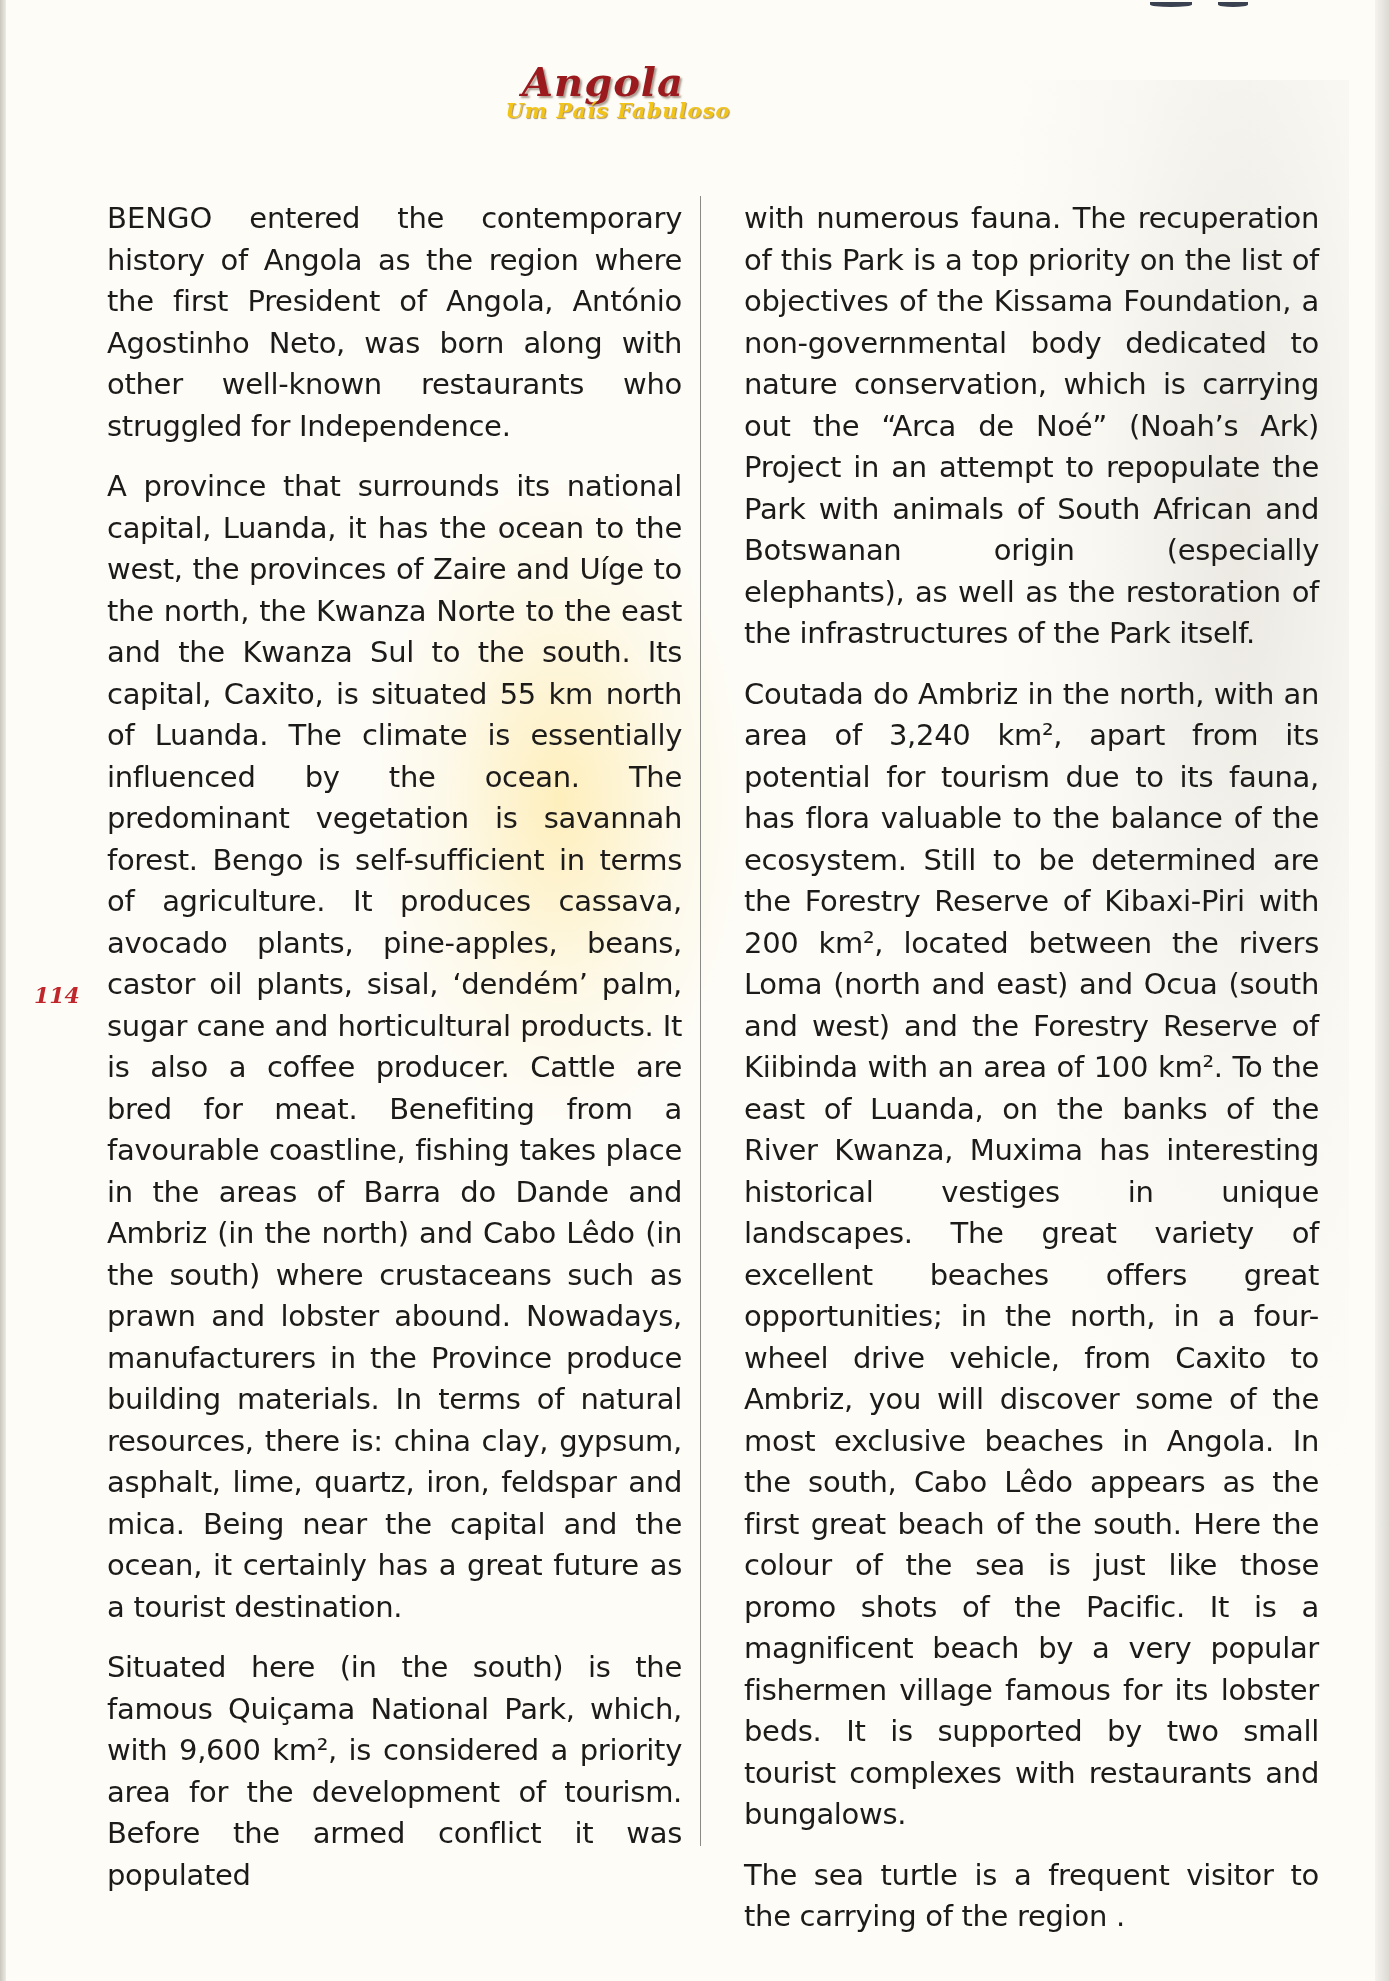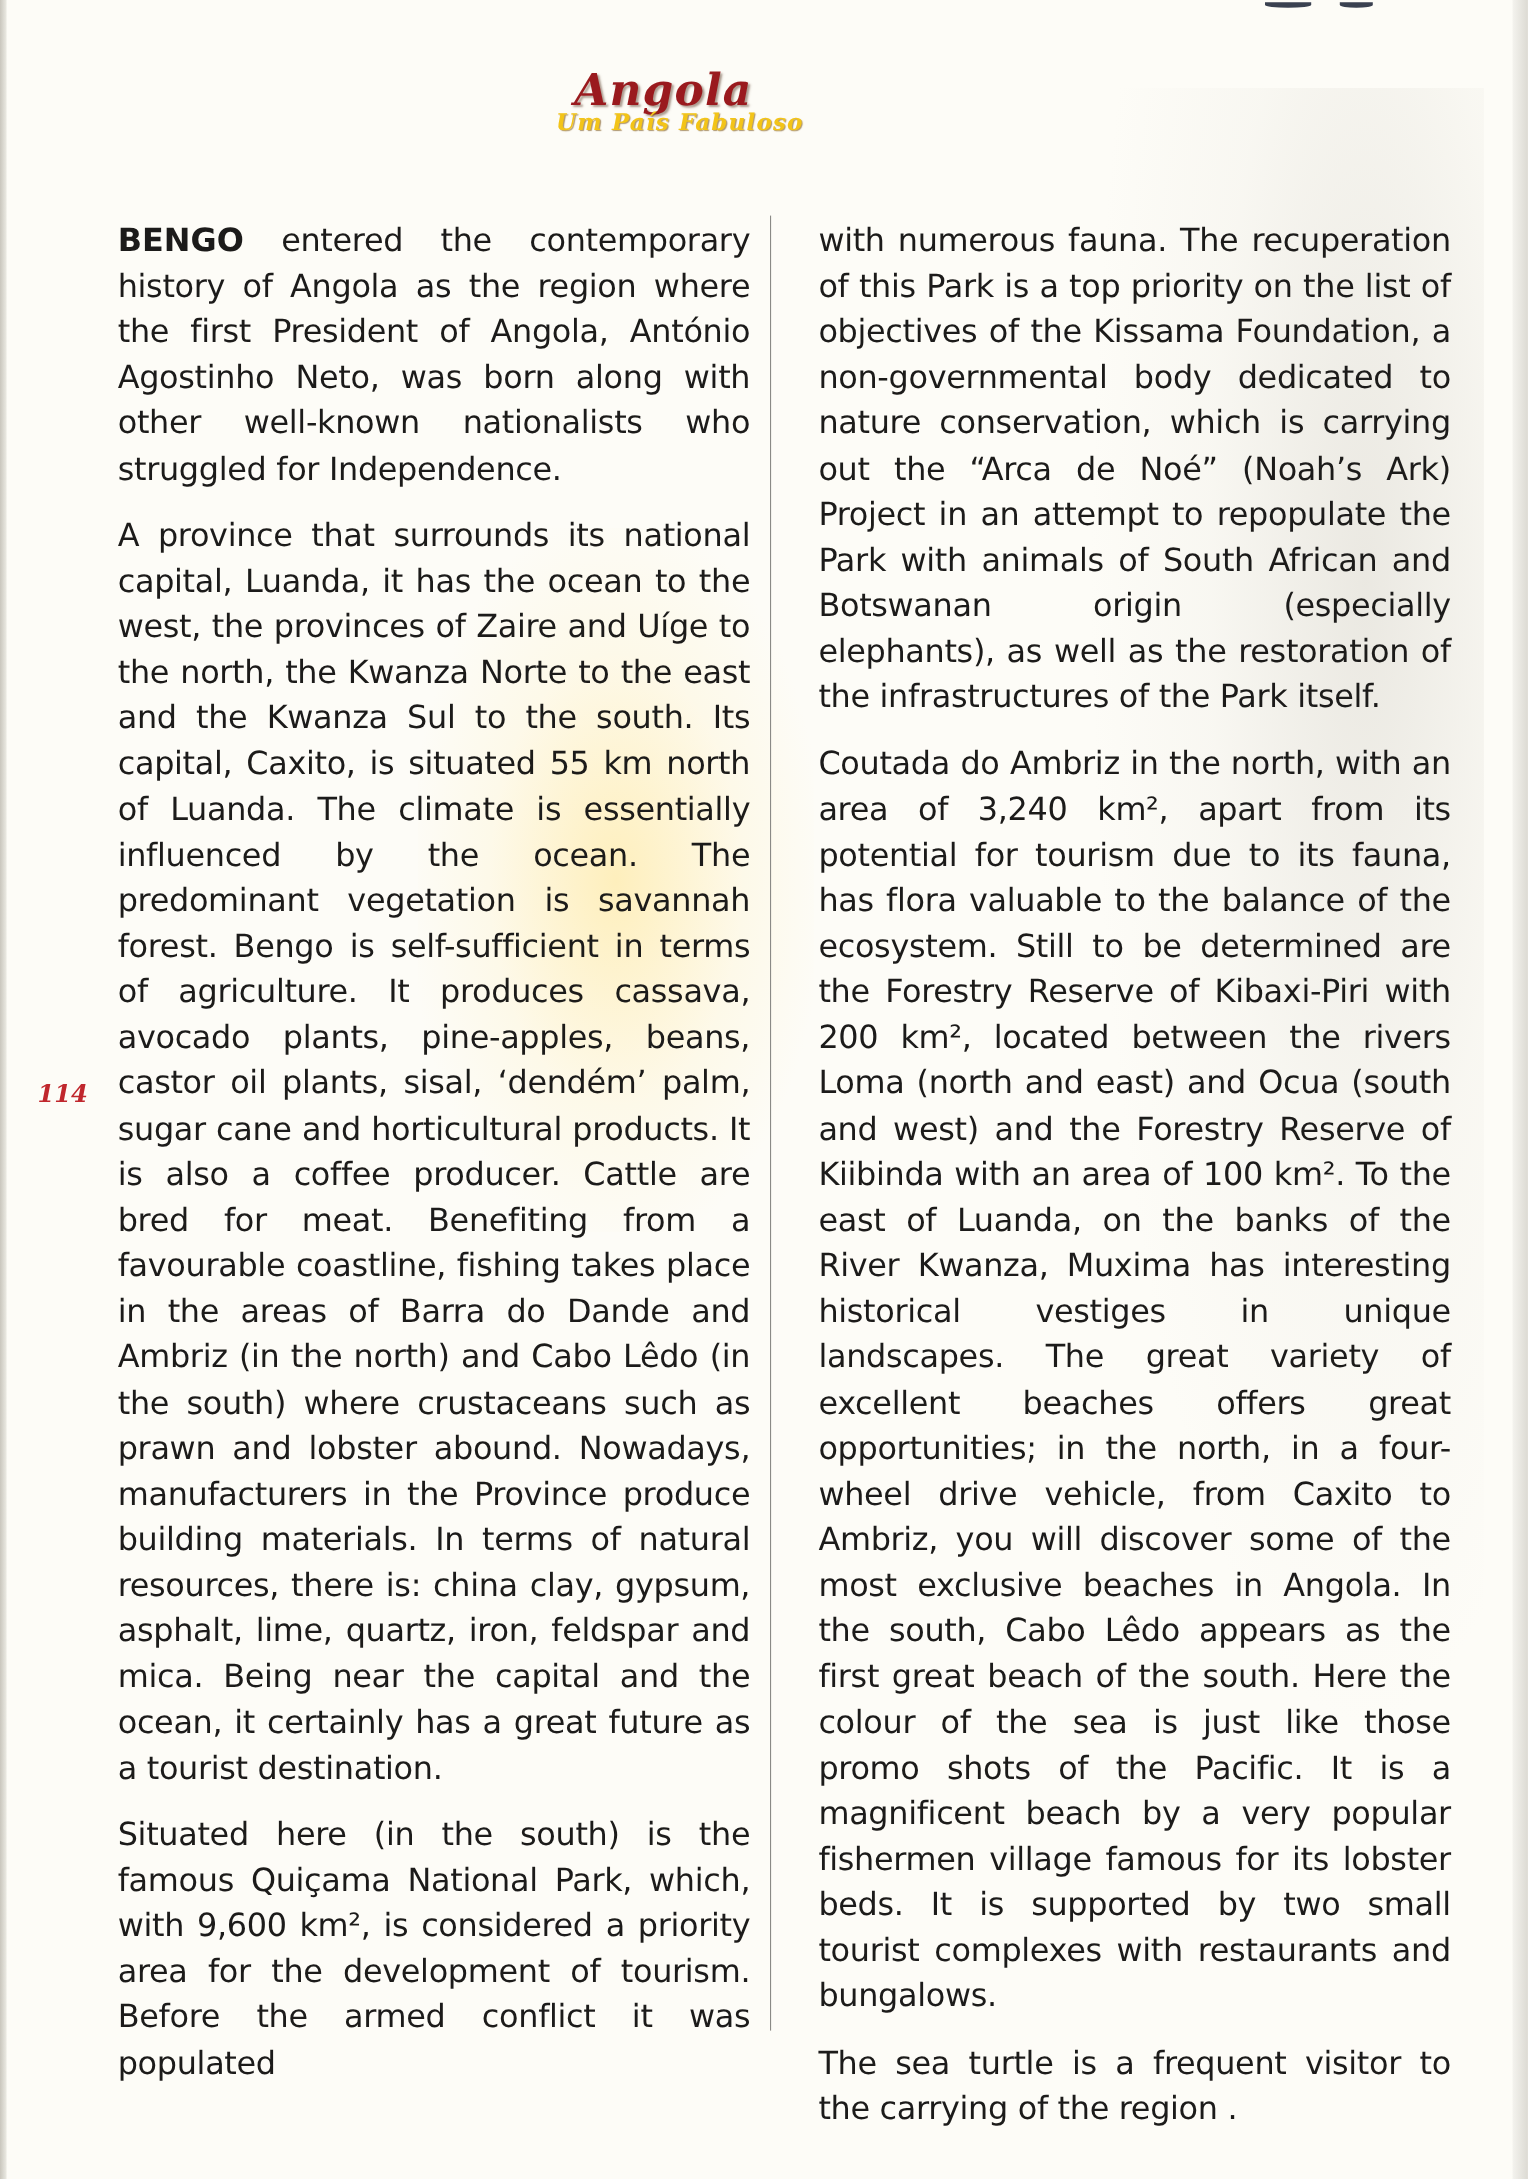--- a/index.html
+++ b/index.html
@@ -71,21 +71,21 @@
       text-align: justify; hyphens: manual;
       letter-spacing: -0.3px;
     }
     .column p { margin: 0 0 19px 0; }
     .col-left { left: 107px; }
     .col-right { left: 726px; margin-left: 18px; }
     .col-divider {
       position: absolute; left: 700px; top: 196px; width: 1px; height: 1650px;
       background: #8a8a86;
     }
-    .lead { font-weight: bold; letter-spacing: 0; }
+    .lead { font-weight: normal; letter-spacing: 0; }
   </style>
 </head>
 <body>
 
 <div class="bg-left-edge"></div>
 <div class="bg-right-edge"></div>
 <div class="bg-glow"></div>
 <div class="bg-ghost"></div>
 <div class="top-marks">
     <span></span>
@@ -93,21 +93,21 @@
   </div>
 
 <header class="masthead">
   <div class="masthead-title">Angola</div>
   <div class="masthead-subtitle">Um País Fabuloso</div>
 </header>
 
 <div class="page-number">114</div>
 
 <article class="column col-left">
-  <p><span class="lead">BENGO</span><span> entered the contemporary history of Angola as the region where the first President of Angola, António Agostinho Neto, was born along with other well-known nationalists who struggled for Independence.</span></p>
+  <p><span class="lead">BENGO</span><span> entered the contemporary history of Angola as the region where the first President of Angola, António Agostinho Neto, was born along with other well-known restaurants who struggled for Independence.</span></p>
   <p>A province that surrounds its national capital, Luanda, it has the ocean to the west, the provinces of Zaire and Uíge to the north, the Kwanza Norte to the east and the Kwanza Sul to the south. Its capital, Caxito, is situated 55 km north of Luanda. The climate is essentially influenced by the ocean. The predominant vegetation is savannah forest. Bengo is self-sufficient in terms of agriculture. It produces cassava, avocado plants, pine-apples, beans, castor oil plants, sisal, ‘dendém’ palm, sugar cane and horticultural products. It is also a coffee producer. Cattle are bred for meat. Benefiting from a favourable coastline, fishing takes place in the areas of Barra do Dande and Ambriz (in the north) and Cabo Lêdo (in the south) where crustaceans such as prawn and lobster abound. Nowadays, manufacturers in the Province produce building materials. In terms of natural resources, there is: china clay, gypsum, asphalt, lime, quartz, iron, feldspar and mica. Being near the capital and the ocean, it certainly has a great future as a tourist destination.</p>
   <p>Situated here (in the south) is the famous Quiçama National Park, which, with 9,600 km², is considered a priority area for the development of tourism. Before the armed conflict it was populated</p>
 </article>
 
 <div class="col-divider"></div>
 
 <article class="column col-right">
   <p>with numerous fauna. The recuperation of this Park is a top priority on the list of objectives of the Kissama Foundation, a non-governmental body dedicated to nature conservation, which is carrying out the “Arca de Noé” (Noah’s Ark) Project in an attempt to repopulate the Park with animals of South African and Botswanan origin (especially elephants), as well as the restoration of the infrastructures of the Park itself.</p>
   <p>Coutada do Ambriz in the north, with an area of 3,240 km², apart from its potential for tourism due to its fauna, has flora valuable to the balance of the ecosystem. Still to be determined are the Forestry Reserve of Kibaxi-Piri with 200 km², located between the rivers Loma (north and east) and Ocua (south and west) and the Forestry Reserve of Kiibinda with an area of 100 km². To the east of Luanda, on the banks of the River Kwanza, Muxima has interesting historical vestiges in unique landscapes. The great variety of excellent beaches offers great opportunities; in the north, in a four-wheel drive vehicle, from Caxito to Ambriz, you will discover some of the most exclusive beaches in Angola. In the south, Cabo Lêdo appears as the first great beach of the south. Here the colour of the sea is just like those promo shots of the Pacific. It is a magnificent beach by a very popular fishermen village famous for its lobster beds. It is supported by two small tourist complexes with restaurants and bungalows.</p>
   <p>The sea turtle is a frequent visitor to the carrying of the region .</p>

